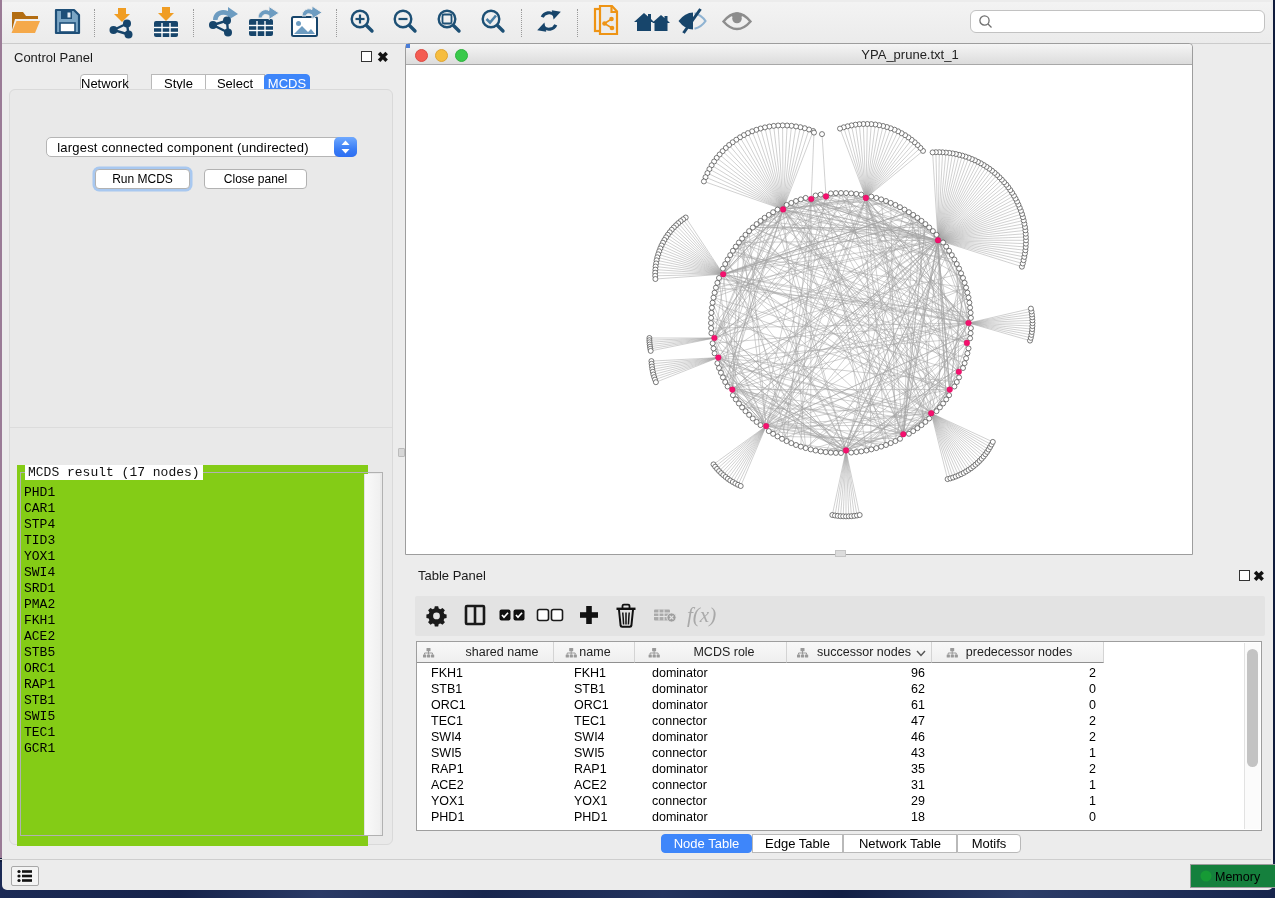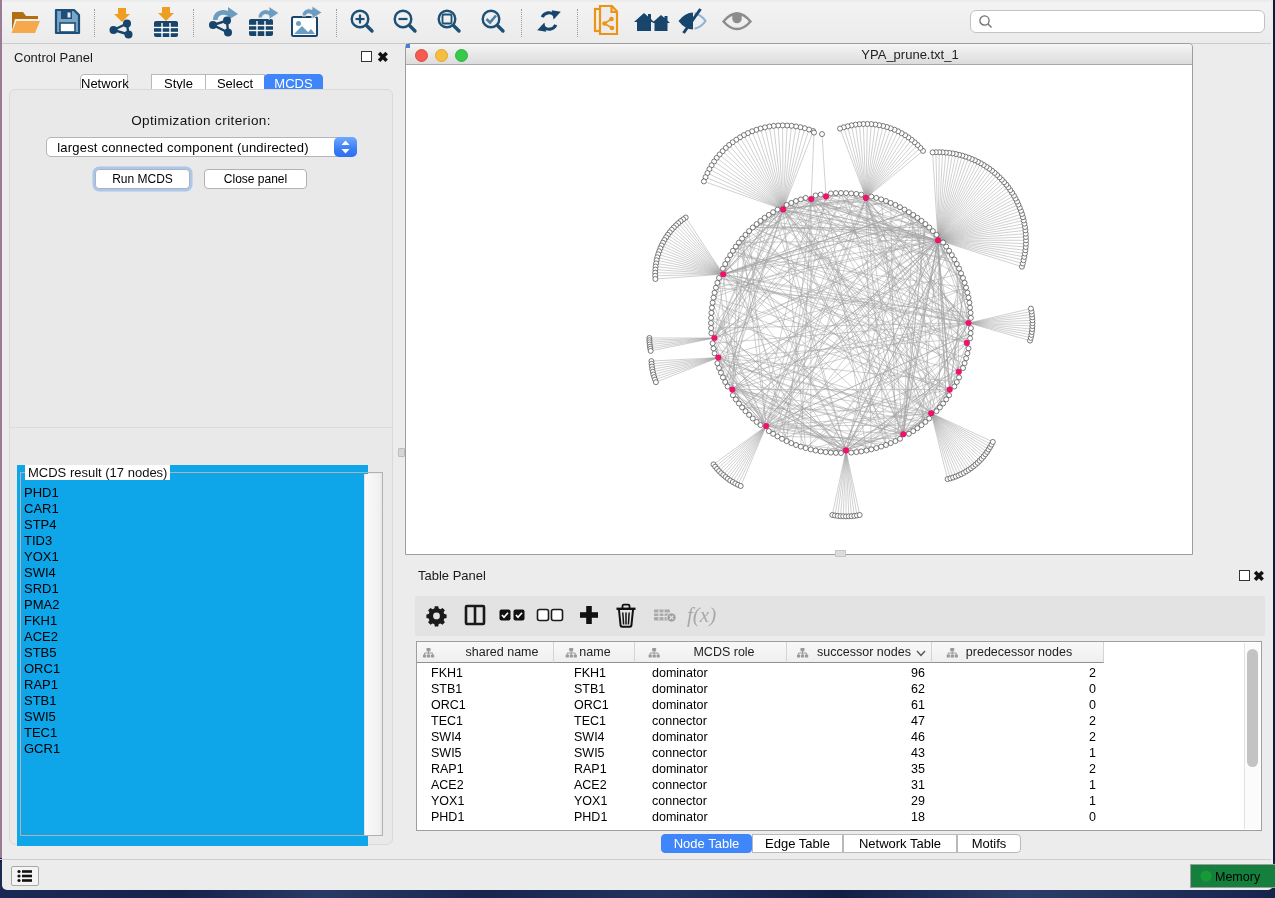--- a/index.html
+++ b/index.html
@@ -27,21 +27,21 @@
   #cp-panel{position:absolute;left:9px;top:89px;width:384px;height:756px;background:#e9e9e9;
        border:1px solid #d9d9d9;border-radius:6px;box-sizing:border-box;}
   #opt-label{position:absolute;left:0;top:113px;width:402px;text-align:center;font-size:13.5px;letter-spacing:0.4px;color:#111;}
   #dropdown{position:absolute;left:46px;top:137px;width:311px;height:20px;background:#fff;
        border:1px solid #b5b5b5;border-radius:5px;box-sizing:border-box;}
   #dd-text{position:absolute;left:-14px;top:2px;width:300px;text-align:center;font-size:13px;letter-spacing:0.2px;color:#000;}
   #dd-spin{position:absolute;right:-1px;top:-1px;width:23px;height:20px;border-radius:5px;
        background:linear-gradient(#6fa9ff,#3a7df5 60%,#2e6ef2);}
   .btn{position:absolute;top:169px;height:20px;background:#fff;border:1px solid #b2b2b2;
        border-radius:4px;box-sizing:border-box;font-size:12px;text-align:center;line-height:18px;color:#000;}
-  #mcds-white{position:absolute;left:17px;top:465px;width:351px;height:381px;background:#0ea5e9;}
+  #mcds-white{position:absolute;left:17px;top:465px;width:351px;height:381px;background:#84cc16;font-family:Liberation Mono, monospace;}
   #mcds-box{position:absolute;left:3px;top:7px;width:363px;height:364px;
        border:1px solid #b1b1b1;box-sizing:border-box;}
   #mcds-label{position:absolute;left:4px;top:-8px;background:#fff;padding:0 3px;font-size:13px;color:#111;}
   #mcds-list{position:absolute;left:3px;top:12px;font-size:13px;color:#000;line-height:16px;}
   #mcds-sb{position:absolute;right:2px;top:1px;width:15px;height:361px;
        background:linear-gradient(90deg,#fafafa,#f0f0f0);border-left:1px solid #e3e3e3;}
   
   #netwin{position:absolute;left:405px;top:43px;width:788px;height:512px;
        border:1px solid #9d9d9d;border-radius:4px 4px 0 0;box-sizing:border-box;background:#fff;}
   #nw-title{position:absolute;left:0;top:0;width:100%;height:20px;border-radius:4px 4px 0 0;
@@ -217,24 +217,23 @@
       </svg>
     </div>
   </div>
 
   <div id="cp-title">Control Panel</div>
   <div class="winbtn-sq" style="left:361px;top:51px;"></div>
   <div class="winbtn-x" style="left:377px;top:51px;">✖</div>
   <div class="tab" style="left:80px;width:48px;border-radius:4px 0 0 0;">Network</div>
   <div class="tab" style="left:151px;width:55px;">Style</div>
   <div class="tab" style="left:205px;width:60px;">Select</div>
-  <div class="tab tabsel" style="left:264px;width:59px;">MCDS</div>
+  <div class="tab tabsel" style="left:264px;width:46px;">MCDS</div>
   <div id="cp-panel"></div>
   <div style="position:absolute;left:10px;top:427px;width:382px;border-top:1px solid #dcdcdc;"></div>
-  <div id="opt-label">Optimization criterion:</div>
   <div id="dropdown">
     <div id="dd-text">largest connected component (undirected)</div>
     <div id="dd-spin">
       <svg width="23" height="20" viewBox="0 0 23 20">
         <path d="M7.5 8 L11.5 3.6 L15.5 8 Z" fill="#fff"></path>
         <path d="M7.5 12 L11.5 16.4 L15.5 12 Z" fill="#fff"></path>
       </svg>
     </div>
   </div>
   <div class="btn" style="left:95px;width:95px;box-shadow:0 0 0 2.5px #a8c8f0;">Run MCDS</div>

